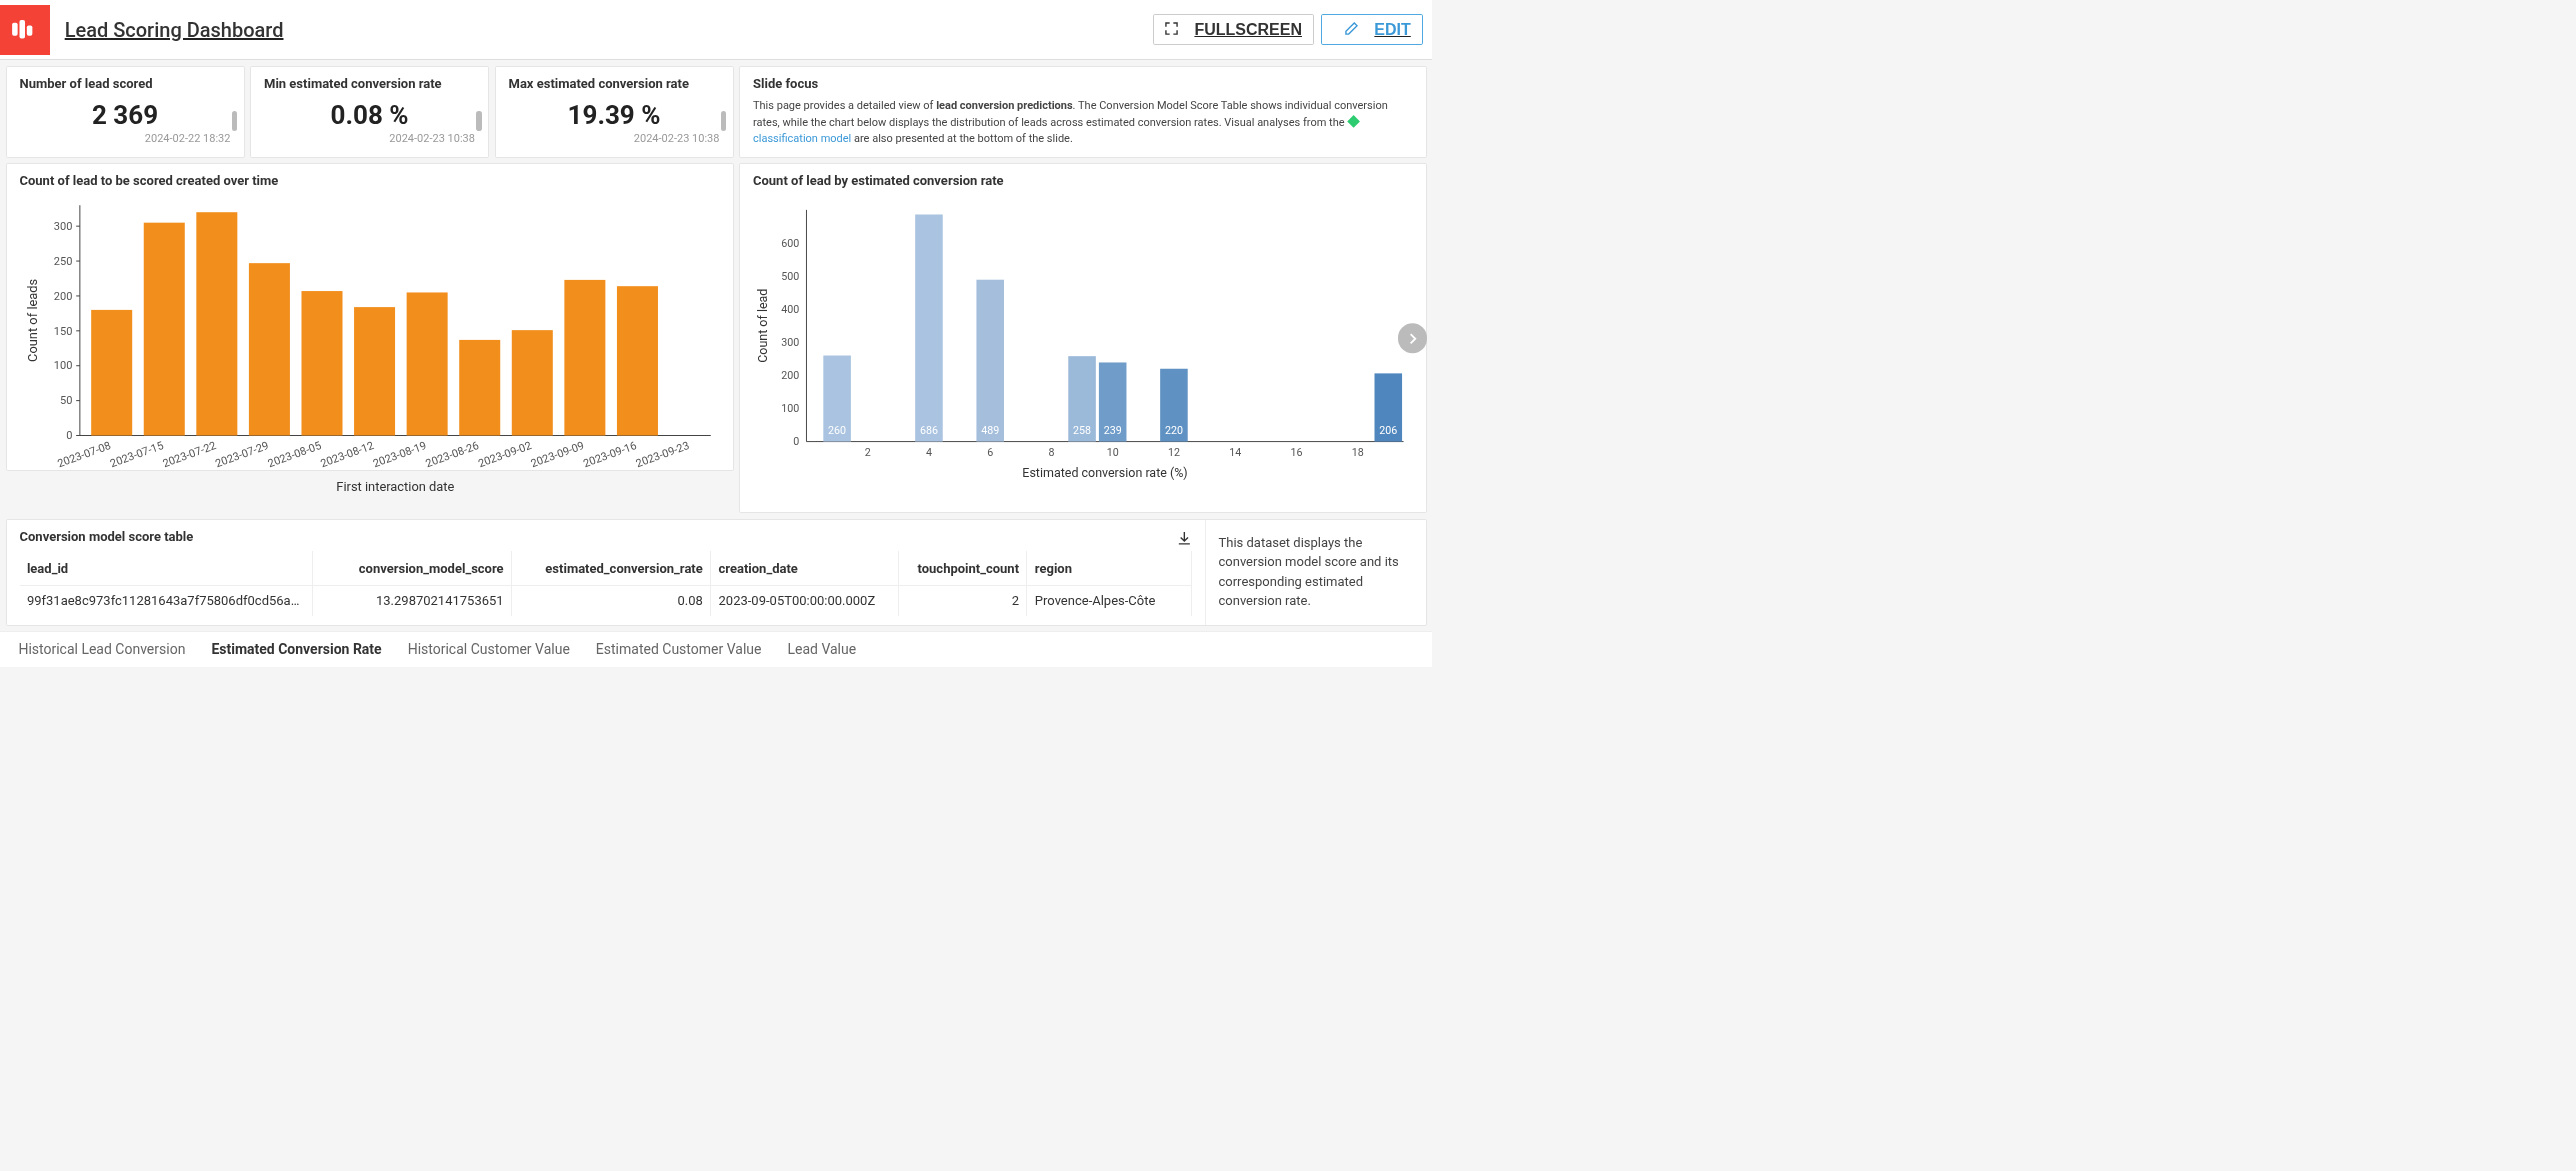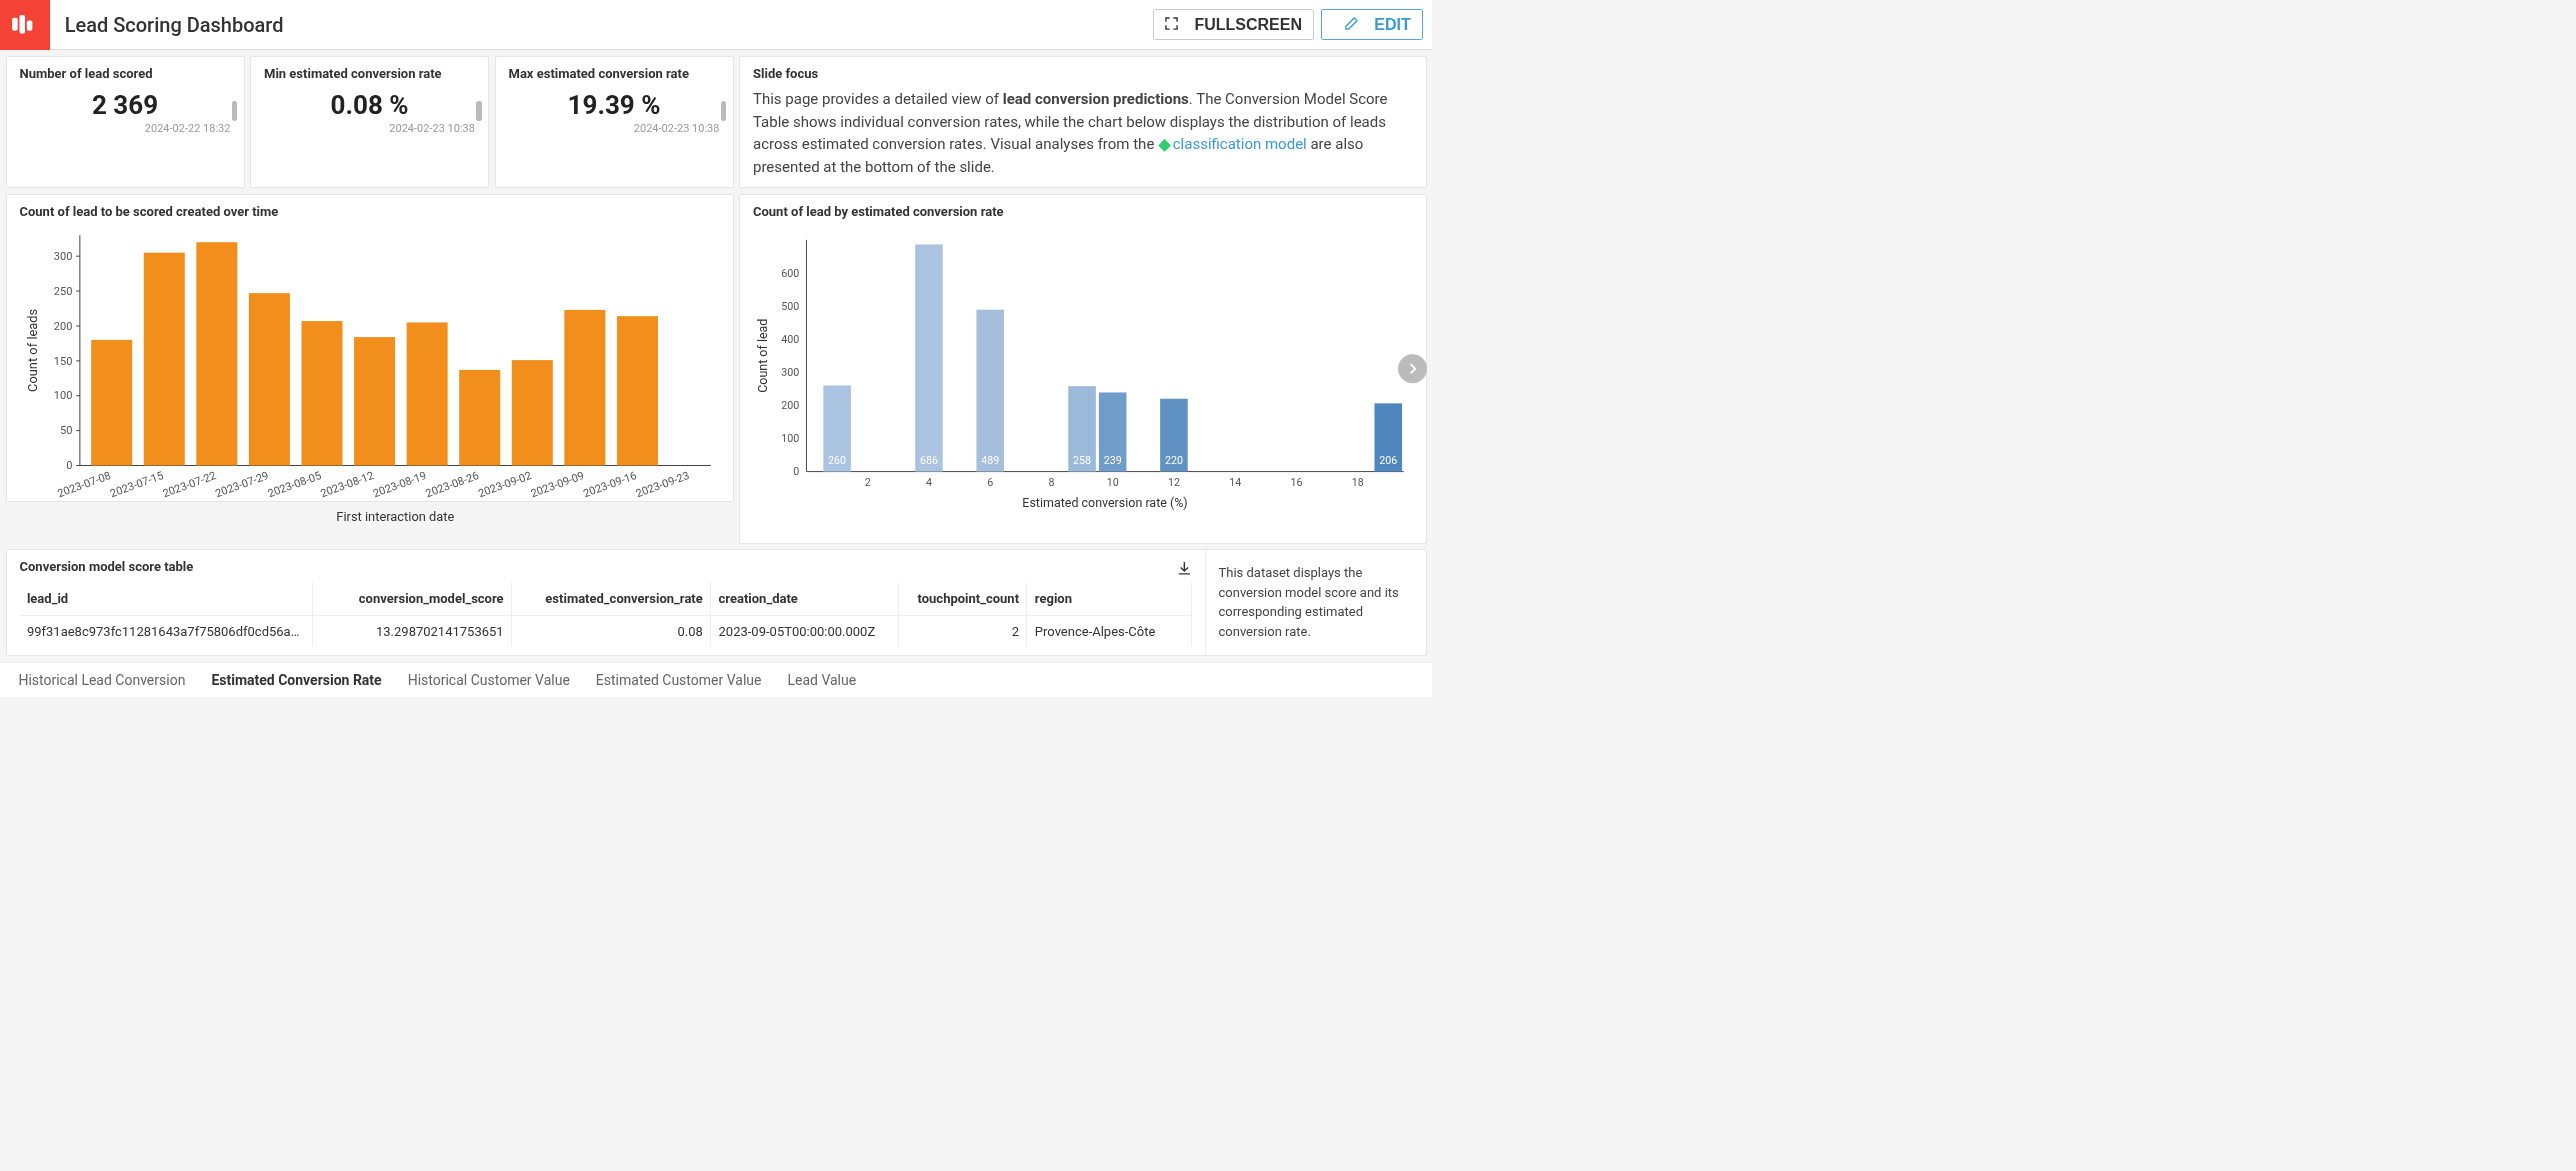--- a/index.html
+++ b/index.html
@@ -8,21 +8,22 @@
   background: #f5f5f5;
   color: #222;
   width: 1432px;
   font-size: 13px;
 }
 .header {
   display: flex;
   align-items: center;
   background: #fff;
   border-bottom: 0.9px solid #ddd;
-  height: 50px;
+  height: 60px;
+  text-decoration: underline;
 }
 .logo {
   width: 50px;
   height: 50px;
   background: #f44336;
   display: flex;
   align-items: center;
   justify-content: center;
   color: #fff;
   font-weight: bold;
@@ -94,21 +95,21 @@
   width: 5.5px;
   height: 20px;
   background: #bbb;
   border-radius: 2.8px;
 }
 .slide-focus {
   grid-column: 4;
   grid-row: 1;
 }
 .slide-text {
-  font-size: 15px;
+  font-size: 11px;
   color: #444;
   line-height: 1.5;
 }
 .slide-text b { font-weight: 700; }
 .model-link { color: #3b99d8; text-decoration: none; }
 .diamond {
   display: inline-block;
   width: 9.2px; height: 9.2px;
   background: #2ecc71;
   transform: rotate(45deg);

